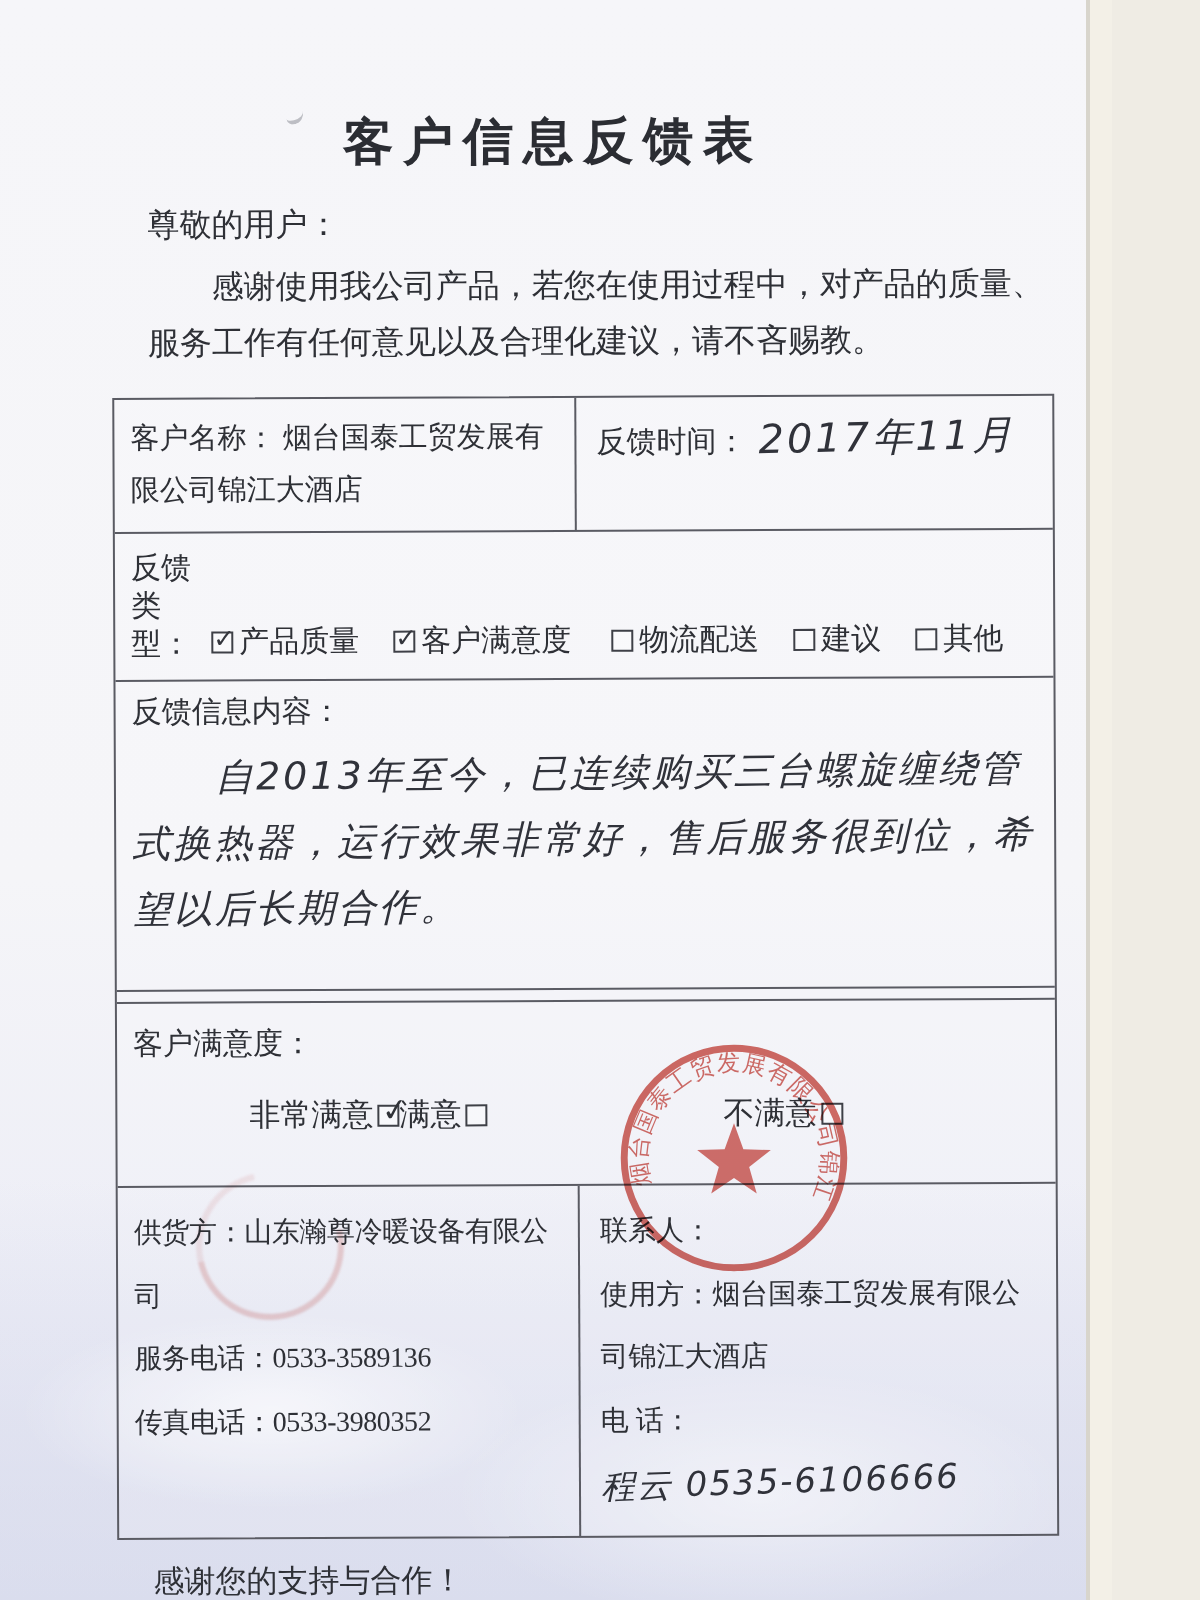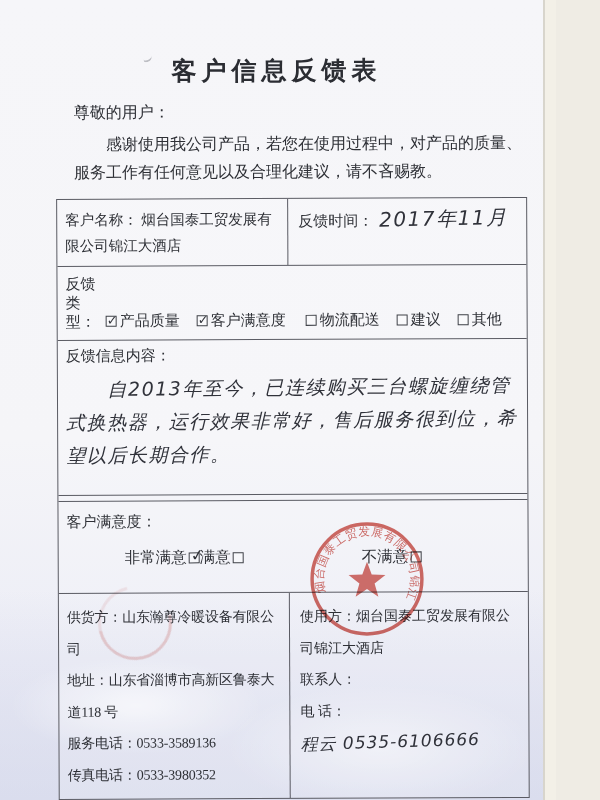--- a/index.html
+++ b/index.html
@@ -141,27 +141,26 @@
             </span>
             <span class="satisf-opt o3">
               <span>不满意</span><span class="cb trail"></span>
             </span>
           </div>
         </div>
 
         <div class="row row-parties cols">
           <div class="c-left">
             <div>供货方：山东瀚尊冷暖设备有限公司</div>
-            <div>地址：山东省淄博市高新区鲁泰大道118 号</div>
             <div>服务电话：0533-3589136</div>
             <div>传真电话：0533-3980352</div>
           </div>
           <div class="c-right">
+            <div>联系人：</div>
             <div>使用方：烟台国泰工贸发展有限公司锦江大酒店</div>
-            <div>联系人：</div>
             <div>
               <span>电  话：</span>
               <span class="hand hw-phone">程云 0535-6106666</span>
             </div>
           </div>
         </div>
       </div>
 
       <div class="closing">感谢您的支持与合作！</div>
     </div>

